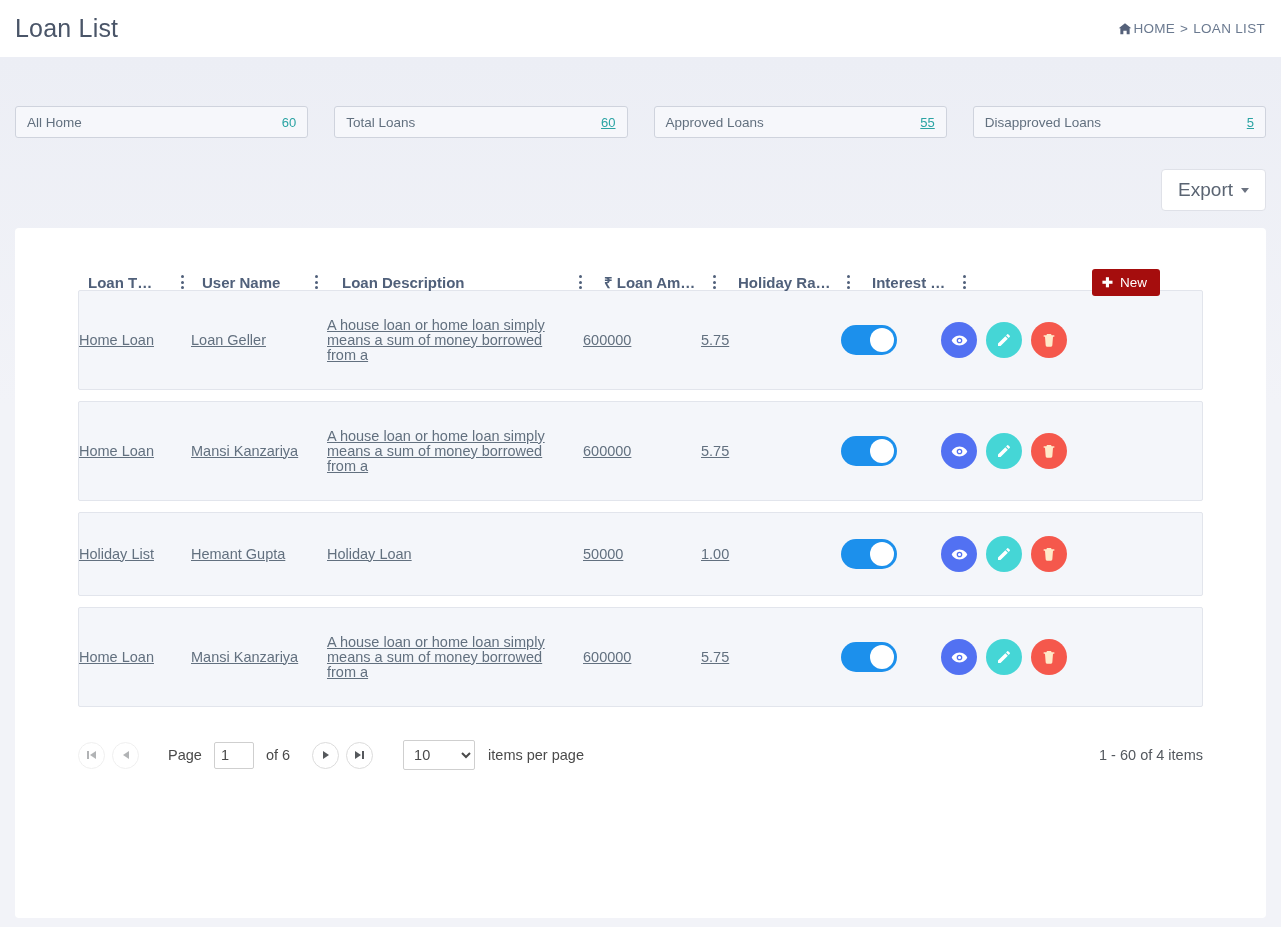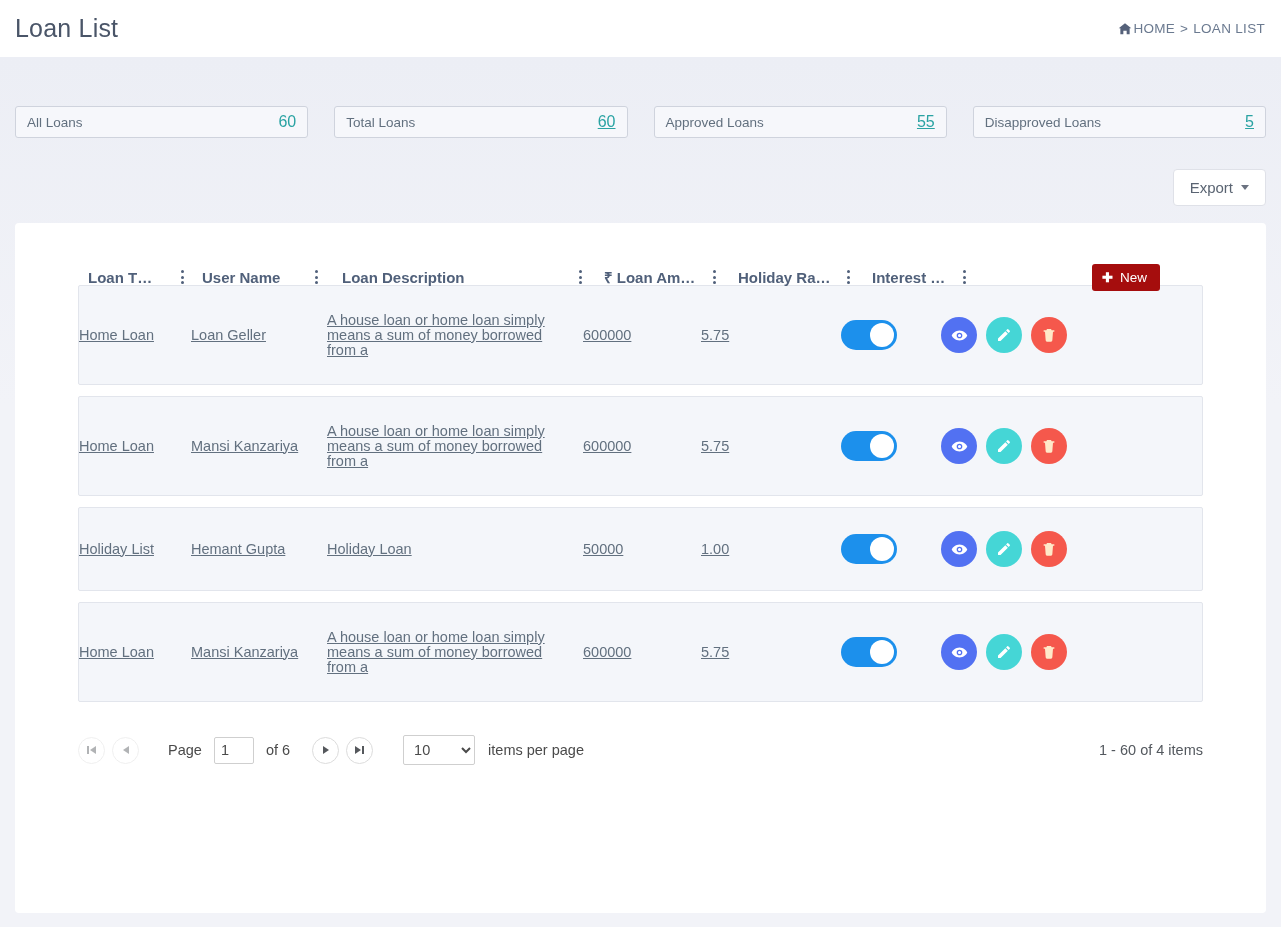--- a/index.html
+++ b/index.html
@@ -56,35 +56,35 @@
     background:#f6f7fb;
     border:1px solid #cfd3dd;
     border-radius:3px;
     display:flex;
     align-items:center;
     justify-content:space-between;
     padding:0 11px;
     font-size:13.5px;
     color:#62707f;
   }
-  .stat-value { color:#2aa3a3; font-size:16px; }
+  .stat-value { color:#2aa3a3; font-size:13px; }
   .stat-value.link { text-decoration:underline; cursor:pointer; }
 
   
   .export-row {
     display:flex;
     justify-content:flex-end;
     padding-top:31px;
   }
   .export-btn {
     background:#ffffff;
     border:1px solid #dfe1e8;
     border-radius:4px;
     padding:9px 16px;
-    font-size:15px;
+    font-size:19px;
     color:#5a6472;
     display:flex;
     align-items:center;
     gap:8px;
     cursor:pointer;
   }
   .caret {
     width:0;height:0;
     border-left:4.5px solid transparent;
     border-right:4.5px solid transparent;
@@ -261,21 +261,21 @@
     <span>HOME</span>
     <span class="crumb-sep">&gt;</span>
     <span>LOAN LIST</span>
   </div>
 </div>
 
 <div class="body-area">
 
   <div class="stats-row">
     <div class="stat-card">
-      <span>All Loans</span>
+      <span>All Home</span>
       <span class="stat-value">60</span>
     </div>
     <div class="stat-card">
       <span>Total Loans</span>
       <span class="stat-value link">60</span>
     </div>
     <div class="stat-card">
       <span>Approved Loans</span>
       <span class="stat-value link">55</span>
     </div>

